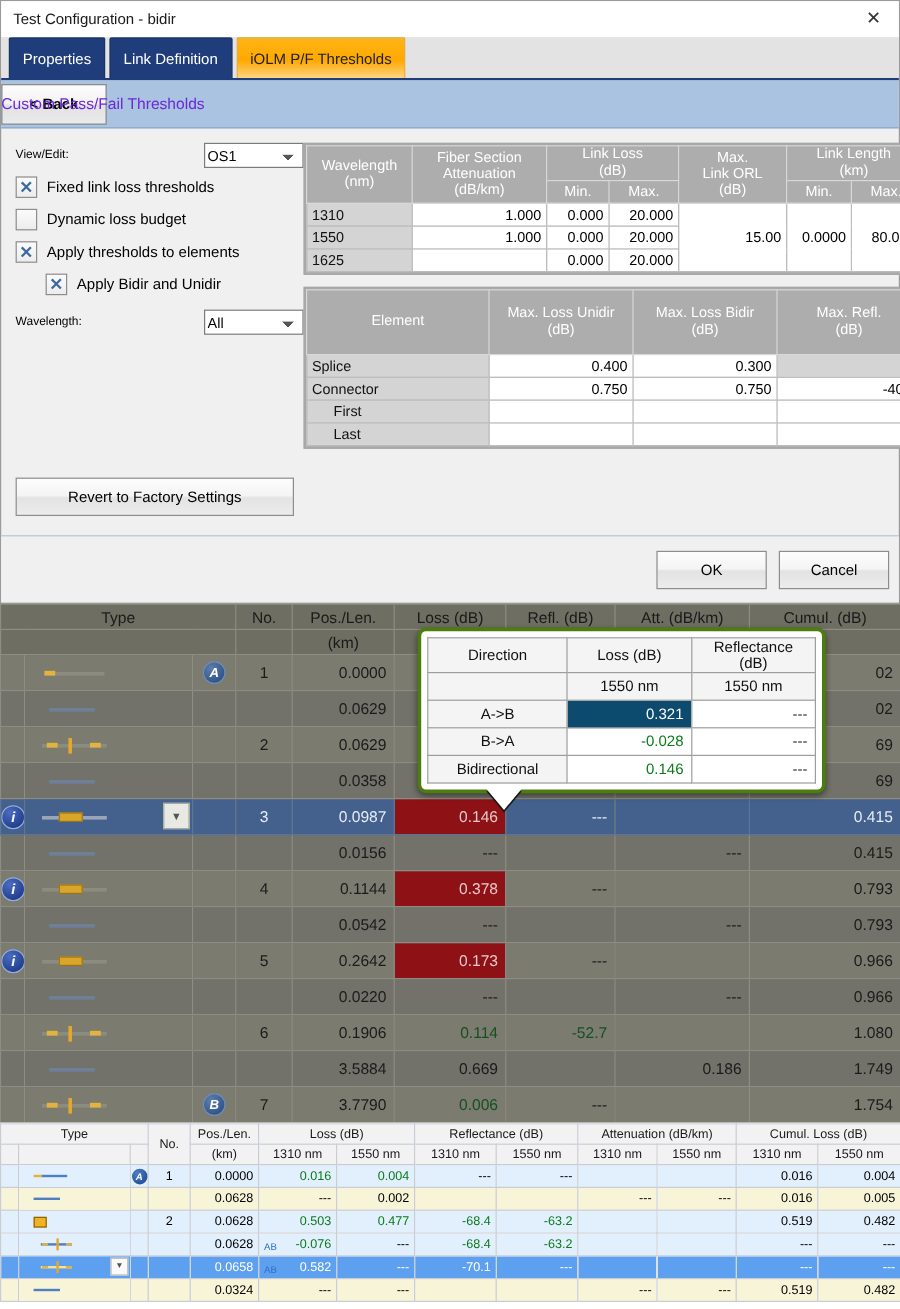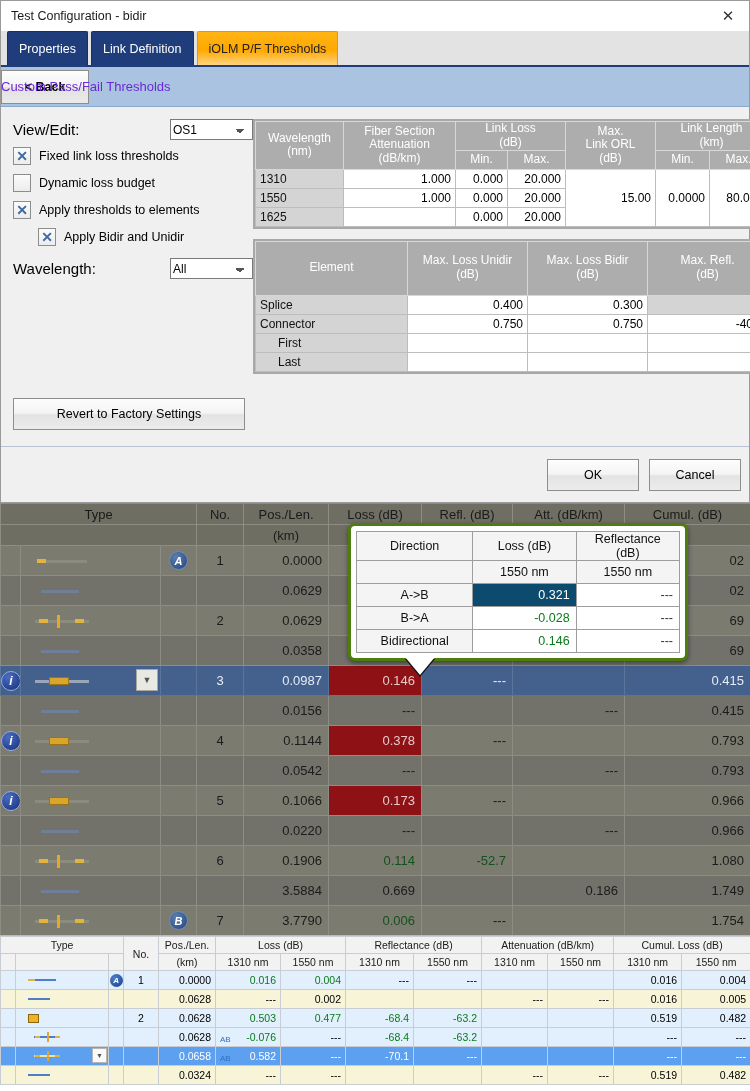--- a/index.html
+++ b/index.html
@@ -67,21 +67,21 @@
   .subheader .sub-title {
     position: absolute; left: 0; right: 0; text-align: left;
     font-size: 13px; color: #6d28d9; pointer-events: none;
   }
 
   .dlg-body { flex: 1; display: flex; padding: 8px 4px 0 4px; }
   .left-pane { width: 248px; flex: none; padding: 4px 0 0 8px; }
   .right-pane { flex: 1; padding: 4px 4px 0 0; }
 
   .form-row { display: flex; align-items: center; margin-bottom: 7px; }
-  .form-row .lbl { font-size: 15px; }
+  .form-row .lbl { font-size: 10px; }
   .spacer { flex: 1; }
   select.combo {
     width: 83px; height: 21px; font-family: "Liberation Sans", sans-serif;
     font-size: 12px; padding: 0 2px; border: 1px solid #7a7a7a; background: #fff;
     border-radius: 0; -webkit-appearance: none; appearance: none;
     background-image: linear-gradient(45deg, transparent 50%, #555 50%), linear-gradient(135deg, #555 50%, transparent 50%);
     background-position: calc(100% - 12px) 9px, calc(100% - 7px) 9px;
     background-size: 5px 5px, 5px 5px; background-repeat: no-repeat;
   }
   .chk-row { display: flex; align-items: center; margin-bottom: 9px; }
@@ -542,21 +542,21 @@
           <td>---</td>
           <td></td>
           <td>---</td>
           <td>0.793</td>
         </tr>
         <tr>
           <td class="cicon"><span class="infoicon">i</span></td>
           <td class="typecell"><span class="gl"><span class="seg" style="left:0;width:54px"></span><span class="ybox" style="left:14px"></span></span></td>
           <td class="cicon"></td>
           <td style="text-align:center">5</td>
-          <td>0.1066</td>
+          <td>0.2642</td>
           <td class="redcell">0.173</td>
           <td>---</td>
           <td></td>
           <td>0.966</td>
         </tr>
         <tr class="alt">
           <td class="cicon"></td>
           <td class="typecell"><span class="gl"><span class="hline" style="left:6px;width:38px"></span></span></td>
           <td class="cicon"></td>
           <td style="text-align:center"></td>

